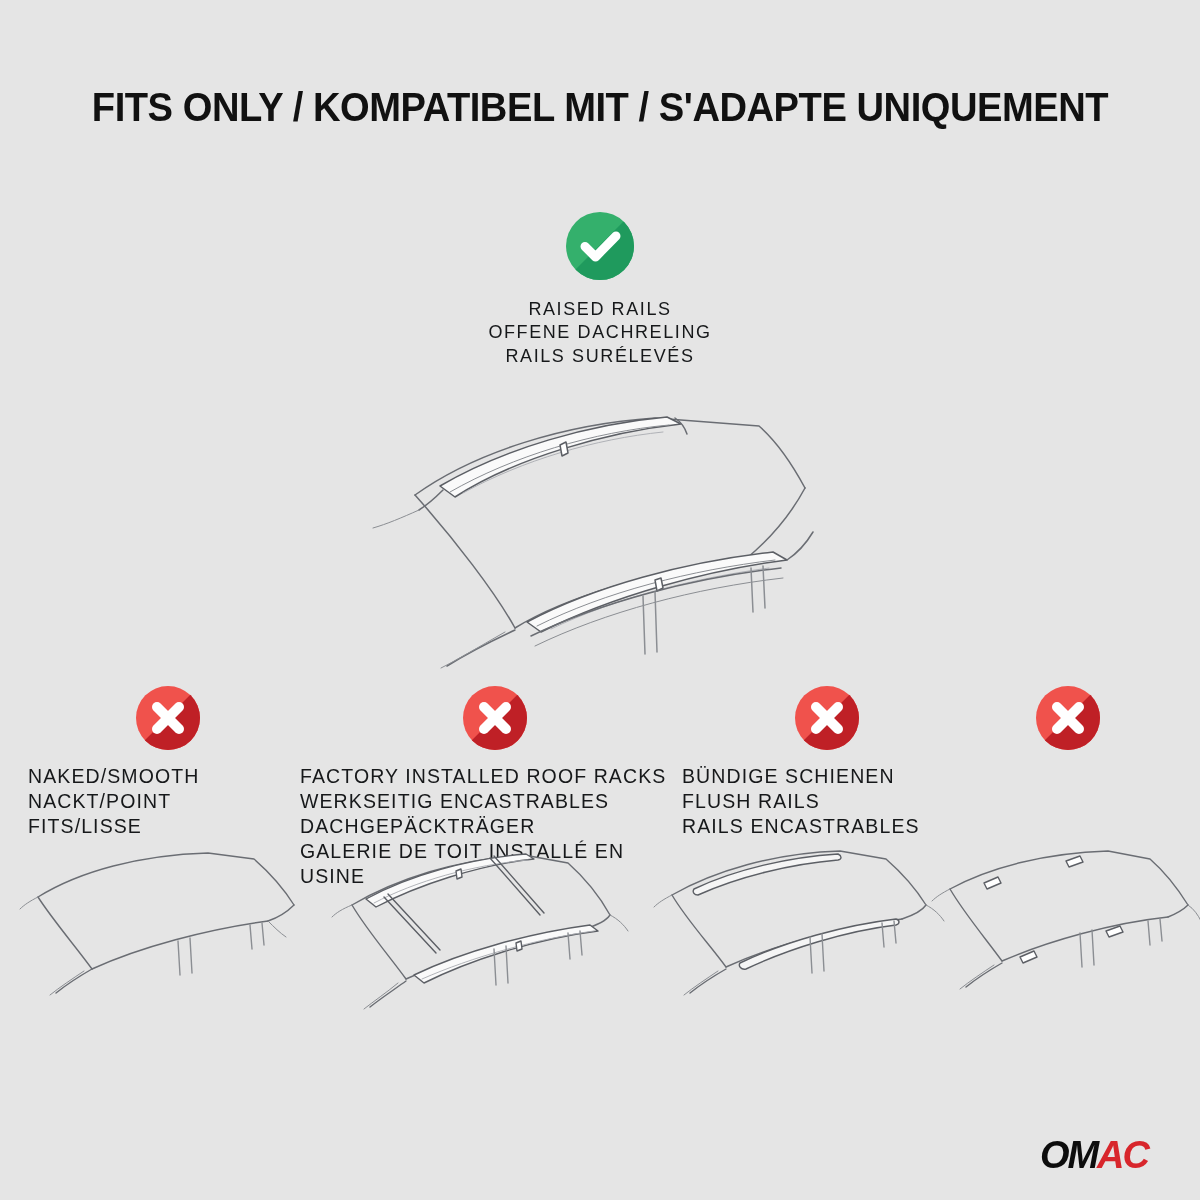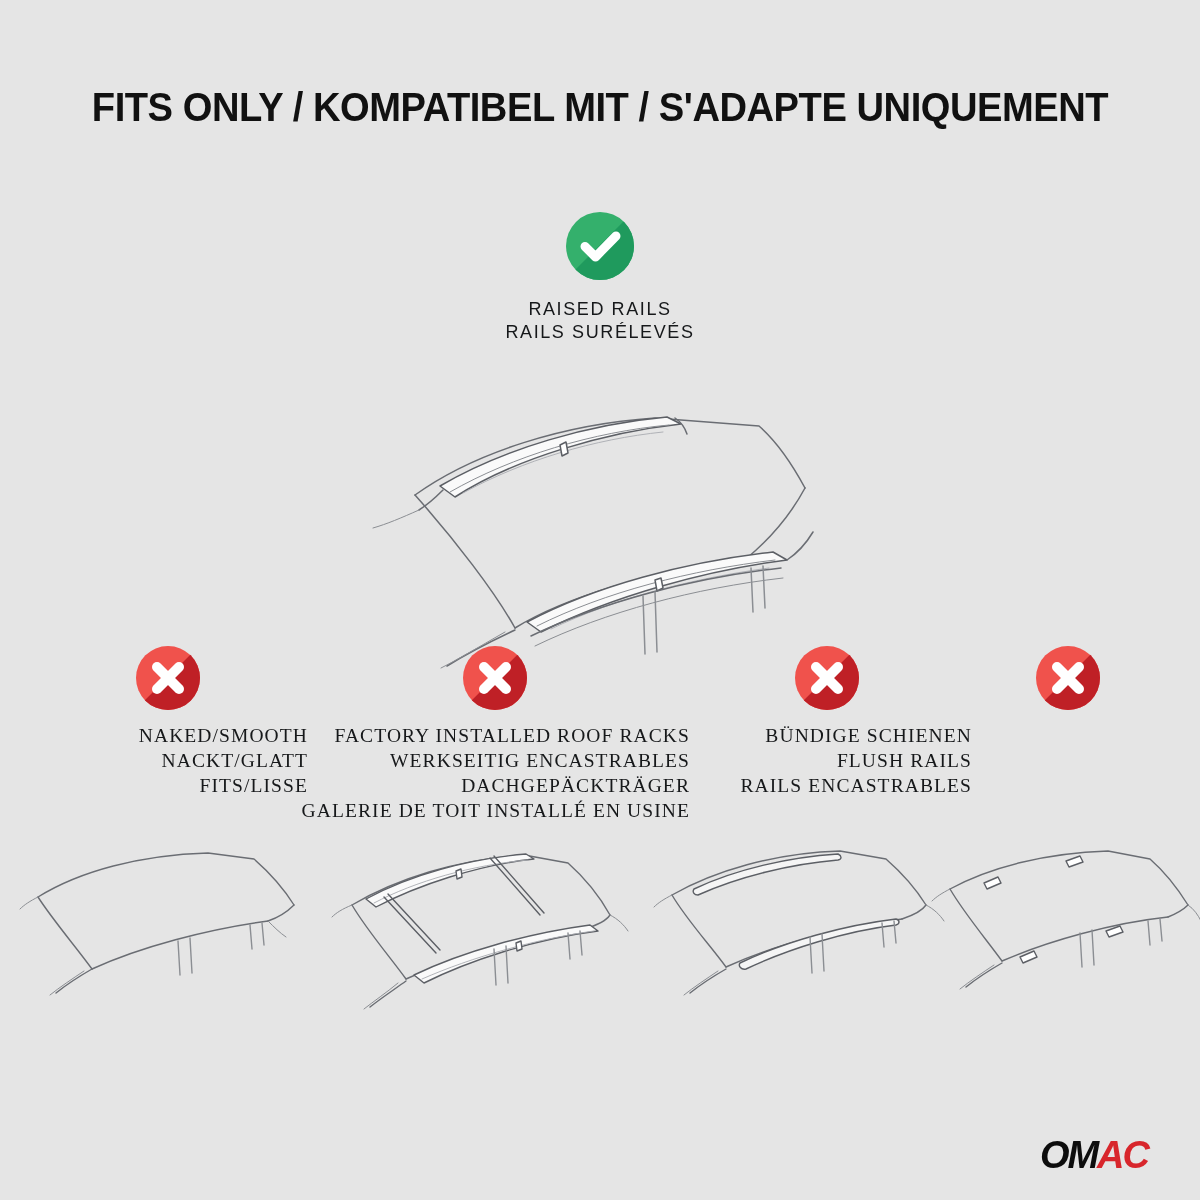--- a/index.html
+++ b/index.html
@@ -83,23 +83,22 @@
     position: absolute;
     left: 355px;
     top: 400px;
     width: 490px;
     height: 270px;
   }
 
   
   .col {
     position: absolute;
-    top: 646px;
-    text-align: right;
-    font-family: Liberation Serif, serif;
+    top: 686px;
+    text-align: left;
   }
   .col .icon-circle { width: 64px; height: 64px; }
   .col .labels {
     margin-top: 14px;
     font-size: 19.5px;
     line-height: 1.28;
     letter-spacing: 1.1px;
   }
   .col-art {
     position: absolute;
@@ -144,20 +143,21 @@
 
     <div class="icon-circle green">
       <div class="shadow"></div>
       <svg width="68" height="68" viewBox="0 0 68 68">
         <path d="M19 34.5 L29.5 45 L50 24" fill="none" stroke="#ffffff" stroke-width="9" stroke-linecap="round" stroke-linejoin="round"></path>
       </svg>
     </div>
 
     <div class="labels">
       <span class="line">RAISED RAILS</span>
+      <span class="line">OFFENE DACHRELING</span>
       <span class="line">RAILS SURÉLEVÉS</span>
     </div>
   </div>
 
   <div class="hero-art">
     <svg viewBox="0 0 490 270" width="490" height="270">
       <g fill="none" stroke="#55585e" stroke-width="1.5" stroke-linecap="round" stroke-linejoin="round">
 
         <path d="M60 95 C120 52 210 24 300 18 L404 26 C420 40 436 62 450 88" stroke="#6a6d73"></path>
         <path d="M60 95 C100 140 140 192 160 228" stroke="#6a6d73"></path>
@@ -198,21 +198,21 @@
       <div class="shadow"></div>
       <svg width="64" height="64" viewBox="0 0 64 64">
         <g stroke="#ffffff" stroke-width="10" stroke-linecap="round">
           <line x1="21" y1="21" x2="43" y2="43"></line>
           <line x1="43" y1="21" x2="21" y2="43"></line>
         </g>
       </svg>
     </div>
     <div class="labels">
       <span class="line">NAKED/SMOOTH</span>
-      <span class="line">NACKT/GLATT</span>
+      <span class="line">NACKT/POINT</span>
       <span class="line">FITS/LISSE</span>
     </div>
   </div>
 
   <div class="col-art" id="art-naked">
     <svg viewBox="0 0 300 190" width="300" height="190">
       <g fill="none" stroke="#6a6d73" stroke-width="1.4" stroke-linecap="round" stroke-linejoin="round">
         <path d="M20 52 C62 26 122 10 190 8 L236 14 C252 28 266 44 276 60"></path>
         <path d="M20 52 C34 74 58 102 74 124"></path>
         <path d="M74 124 C122 102 190 84 250 76"></path>

